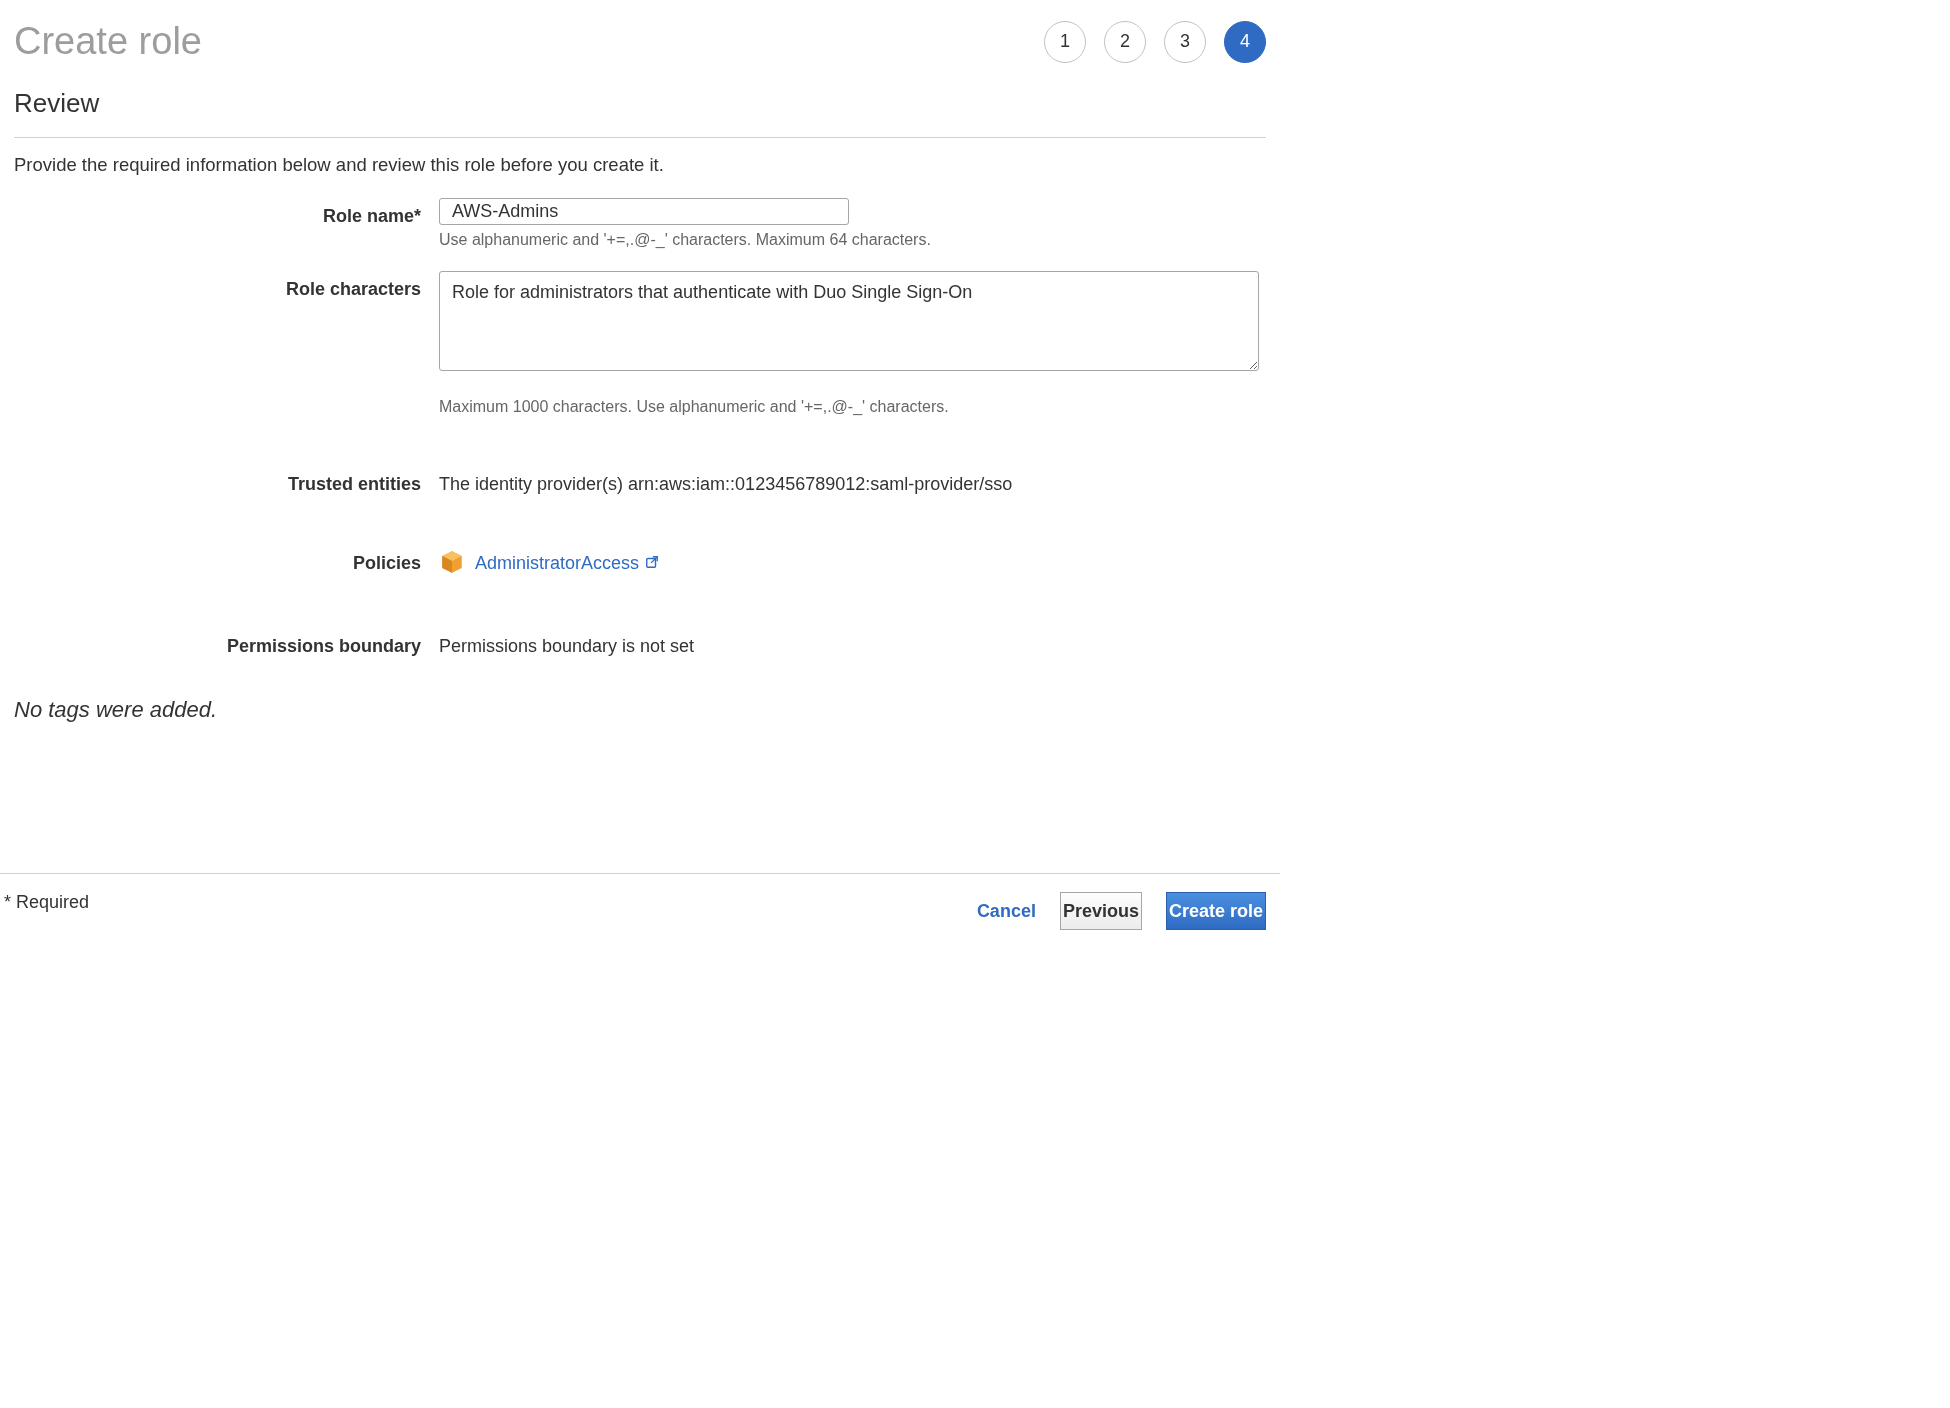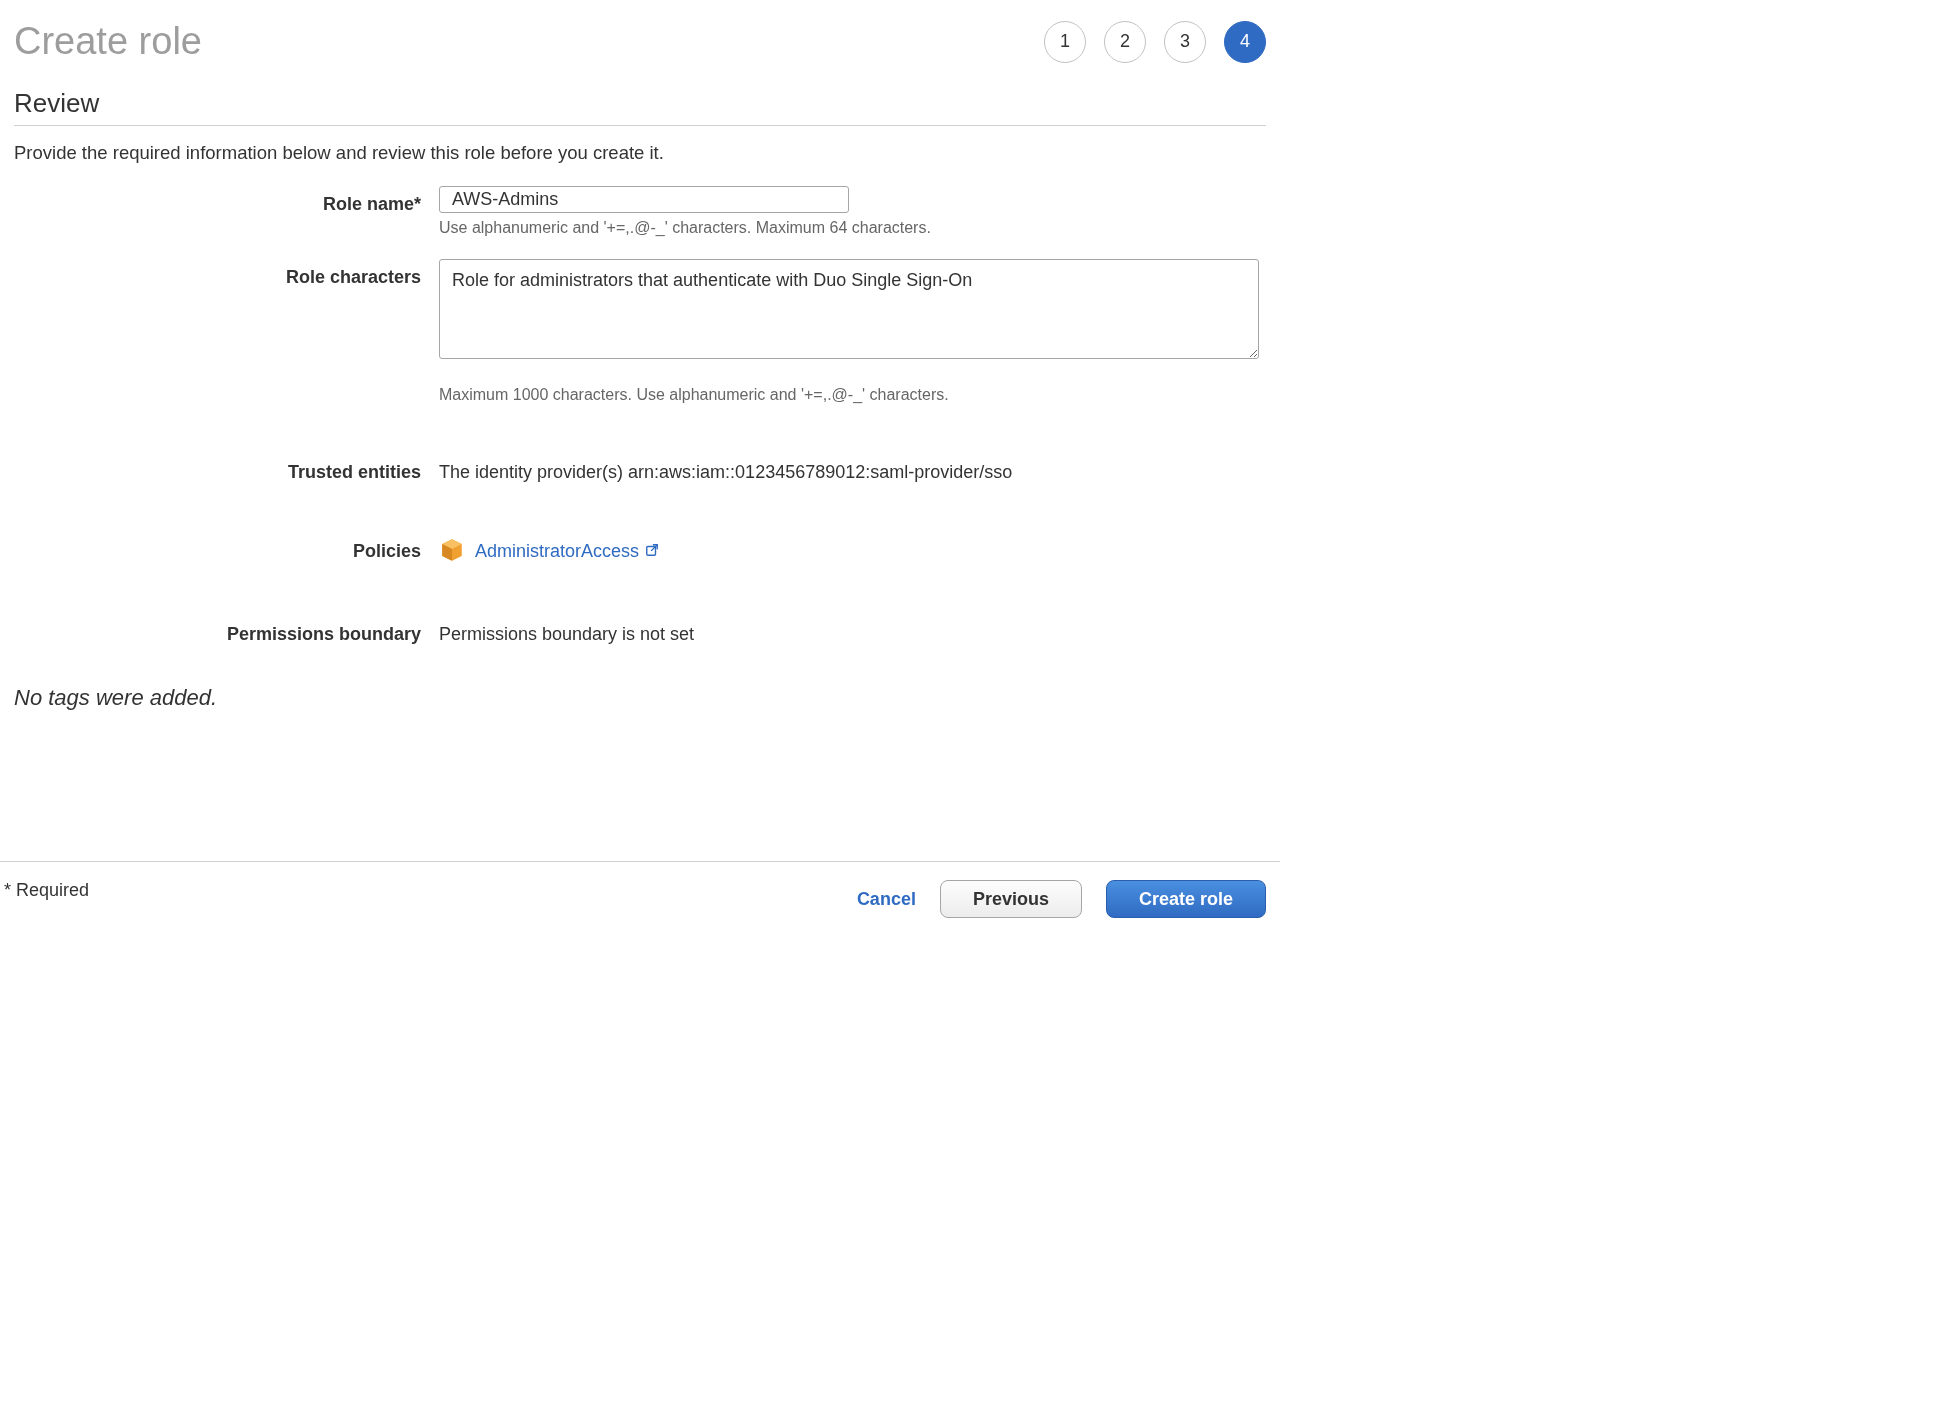--- a/index.html
+++ b/index.html
@@ -48,21 +48,21 @@
     }
     .step-circle.active {
       background: #2f6bc2;
       border-color: #2f6bc2;
       color: #fff;
     }
     .subheading {
       font-size: 26px;
       font-weight: 400;
       color: #333;
-      margin-bottom: 6px;
+      margin-bottom: 18px;
     }
     .divider {
       border: none;
       border-top: 1px solid #d1d1d1;
       margin-bottom: 16px;
     }
     .intro-text {
       font-size: 18.5px;
       color: #333;
       margin-bottom: 22px;
@@ -169,22 +169,22 @@
       color: #2f6bc2;
       font-size: 18px;
       font-weight: 700;
       cursor: pointer;
       background: none;
       border: none;
       font-family: inherit;
     }
     .btn {
       height: 38px;
-      padding: 0 32px;
-      border-radius: 8px;
+      padding: 0 2px;
+      border-radius: 0;
       font-size: 18px;
       font-weight: 700;
       cursor: pointer;
       font-family: inherit;
     }
     .btn-secondary {
       background: linear-gradient(#fdfdfd, #ececec);
       border: 1px solid #a6a6a6;
       color: #333;
     }

